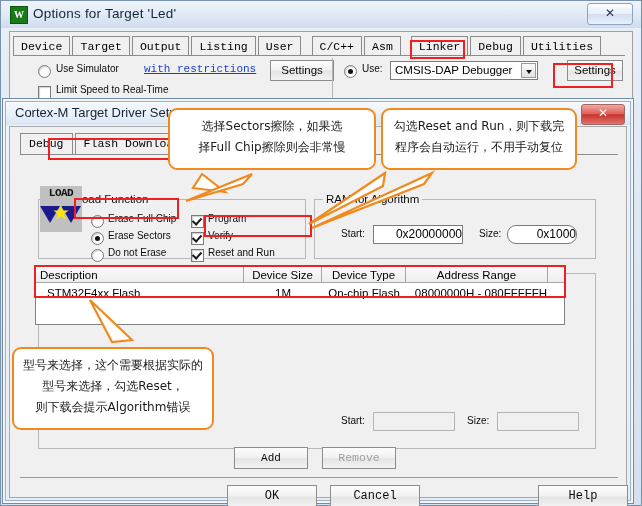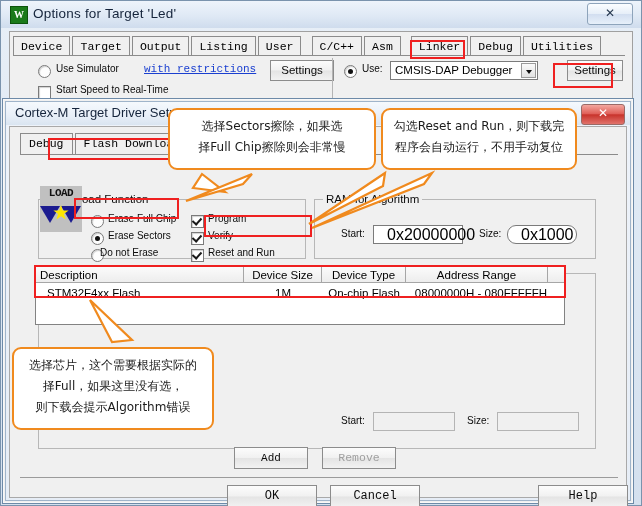--- a/index.html
+++ b/index.html
@@ -180,21 +180,21 @@
   }
   .th{
     display:inline-block;height:16px;line-height:16px;box-sizing:border-box;
     background:linear-gradient(180deg,#fbfbfb,#ededed);
     border-right:1px solid #a6a6a6;border-bottom:1px solid #a6a6a6;
     font-size:11.5px;padding-left:4px;vertical-align:top;
   }
   .td{display:inline-block;height:16px;line-height:16px;box-sizing:border-box;font-size:11.5px;vertical-align:top;}
   .inputbox{
     border:1px solid #7b7b7b;background:#fff;box-sizing:border-box;
-    font-size:16px;line-height:16px;padding-left:13px;
+    font-size:12px;line-height:16px;padding-left:13px;text-align:right;
   }
   .inputbox.disabled{background:#f0f0f0;border:1px solid #b4b4b4;}
   
   .callout{
     position:absolute;background:#fff;border:2.2px solid #f08a1e;
     border-radius:9px;box-sizing:border-box;z-index:60;
     font-size:12px;color:#1a1a1a;line-height:21px;text-align:center;
     padding-top:6px;
     font-family:"DejaVu Sans","Liberation Sans",sans-serif;
   }
@@ -228,21 +228,21 @@
     </div>
     <div id="tab-underline"></div>
 
     <div id="dbg-row">
       <span class="radio" style="position:absolute;left:24px;top:7px;"></span>
       <span class="lbl" style="position:absolute;left:42px;top:5px;">Use Simulator</span>
       <span class="linklike" style="position:absolute;left:130px;top:5px;">with restrictions</span>
       <span class="btn" style="position:absolute;left:256px;top:2px;width:64px;height:21px;line-height:19px;font-size:11.5px;">Settings</span>
 
       <span class="cbox" style="position:absolute;left:24px;top:28px;"></span>
-      <span class="lbl" style="position:absolute;left:42px;top:26px;">Start Speed to Real-Time</span>
+      <span class="lbl" style="position:absolute;left:42px;top:26px;">Limit Speed to Real-Time</span>
 
       <span class="vsep" style="left:318px;top:0;height:50px;"></span>
 
       <span class="radio on" style="position:absolute;left:330px;top:7px;"></span>
       <span class="lbl" style="position:absolute;left:348px;top:5px;">Use:</span>
       <span class="combo" style="position:absolute;left:376px;top:3px;width:148px;height:19px;">
         <span>CMSIS-DAP Debugger</span>
         <span class="combo-arrow"></span>
       </span>
       <span class="btn" style="position:absolute;left:553px;top:2px;width:56px;height:21px;line-height:19px;font-size:11.5px;">Settings</span>
@@ -272,21 +272,21 @@
 
       <div class="group" style="left:28px;top:72px;width:268px;height:60px;">
         <span class="group-title">Download Function</span>
       </div>
 
       <span class="radio" style="position:absolute;left:81px;top:88px;"></span>
       <span class="lbl" style="position:absolute;left:98px;top:86px;">Erase Full Chip</span>
       <span class="radio on" style="position:absolute;left:81px;top:105px;"></span>
       <span class="lbl" style="position:absolute;left:98px;top:103px;">Erase Sectors</span>
       <span class="radio" style="position:absolute;left:81px;top:122px;"></span>
-      <span class="lbl" style="position:absolute;left:90px;top:120px;text-align:center;">Do not Erase</span>
+      <span class="lbl" style="position:absolute;left:98px;top:120px;text-align:center;">Do not Erase</span>
 
       <span class="cbox on" style="position:absolute;left:181px;top:88px;"></span>
       <span class="lbl" style="position:absolute;left:198px;top:86px;">Program</span>
       <span class="cbox on" style="position:absolute;left:181px;top:105px;"></span>
       <span class="lbl" style="position:absolute;left:198px;top:103px;">Verify</span>
       <span class="cbox on" style="position:absolute;left:181px;top:122px;"></span>
       <span class="lbl" style="position:absolute;left:198px;top:120px;">Reset and Run</span>
 
       <div class="group" style="left:304px;top:72px;width:282px;height:60px;">
         <span class="group-title">RAM for Algorithm</span>
@@ -357,16 +357,16 @@
   <div>选择Sectors擦除，如果选</div>
   <div>择Full Chip擦除则会非常慢</div>
 </div>
 
 <div class="callout" style="left:381px;top:108px;width:196px;height:62px;">
   <div>勾选Reset and Run，则下载完</div>
   <div>程序会自动运行，不用手动复位</div>
 </div>
 
 <div class="callout" style="left:12px;top:347px;width:202px;height:83px;">
-  <div>选择芯片，这个需要根据实际的</div>
-  <div>择Full，如果这里没有选，</div>
+  <div>型号来选择，这个需要根据实际的</div>
+  <div>型号来选择，勾选Reset，</div>
   <div>则下载会提示Algorithm错误</div>
 </div>
 
 </body></html>

